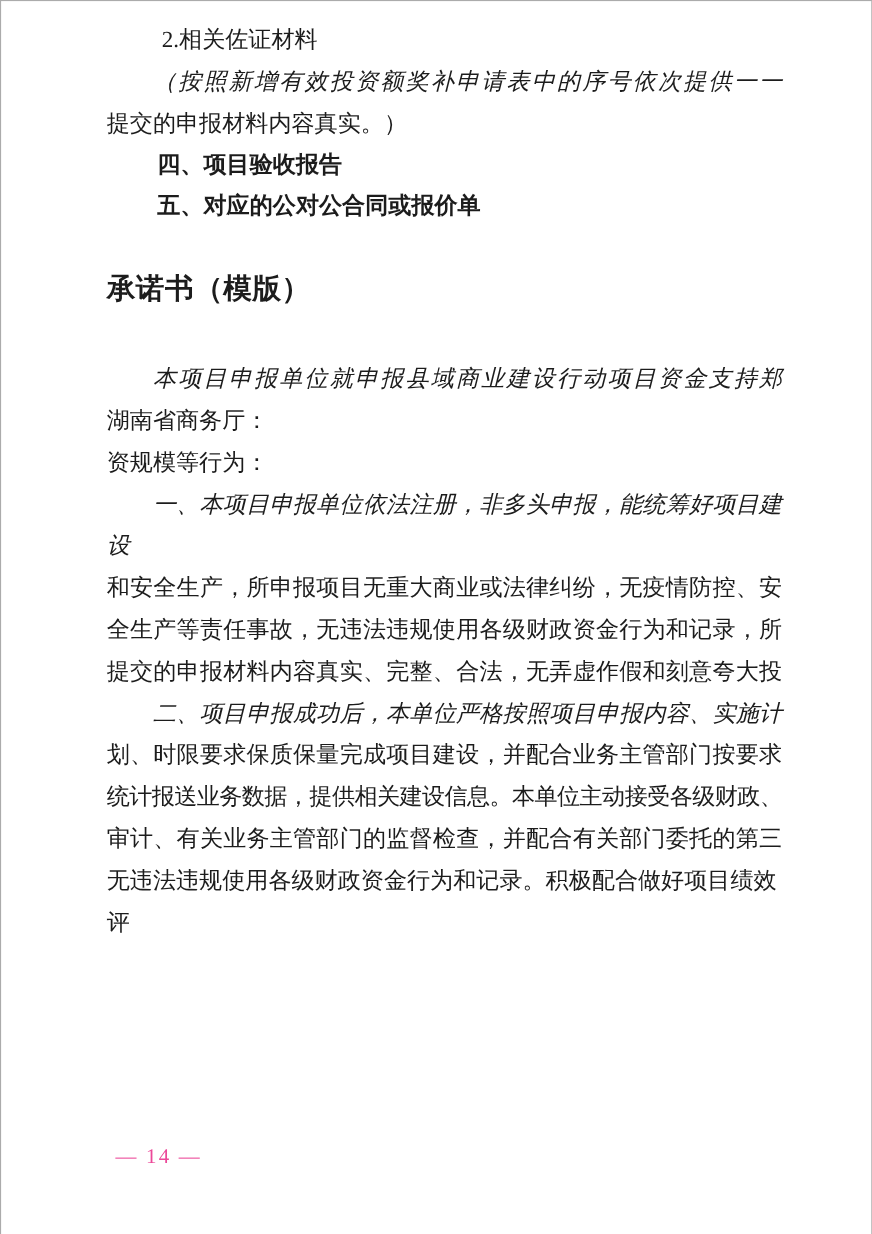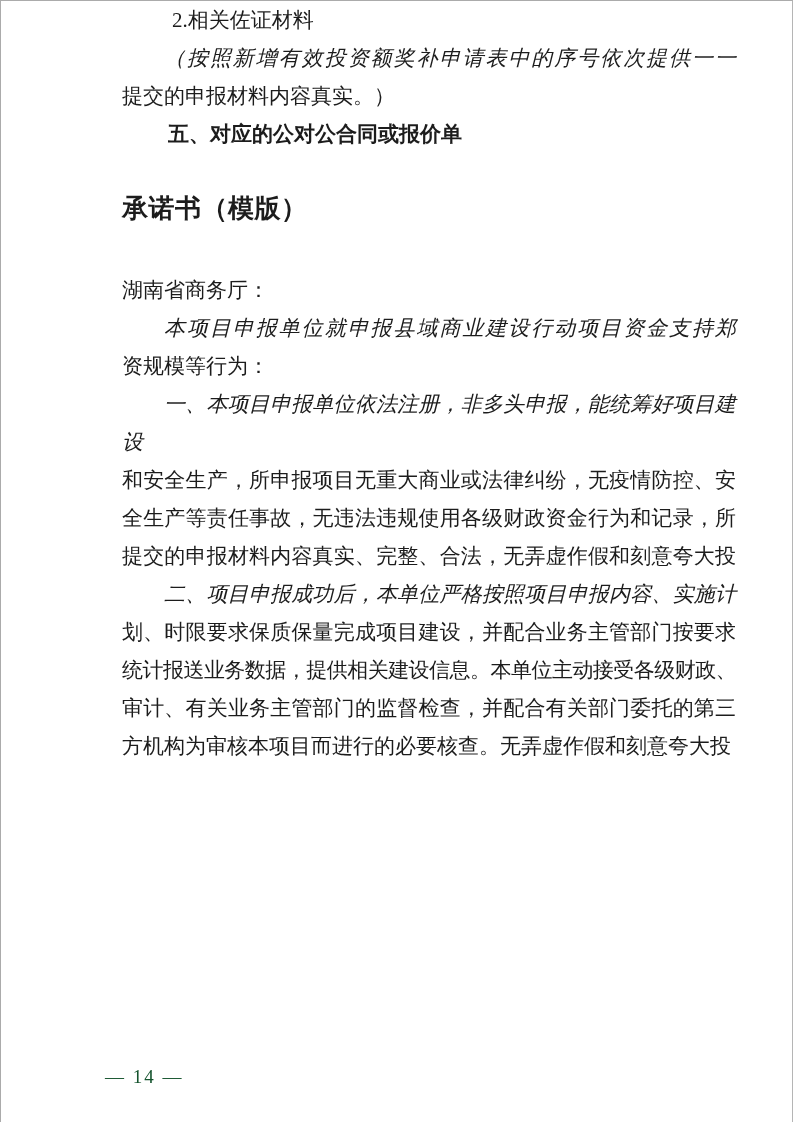--- a/index.html
+++ b/index.html
@@ -16,23 +16,22 @@
     border-top: 1px solid #ababab;
     border-left: 1px solid #ababab;
     border-right: 1px solid #b5b5b5;
     overflow: hidden;
     font-family: "Liberation Serif", "DejaVu Serif", serif;
     color: #1c1c1c;
   }
   .content {
     position: absolute;
     left: 96px;
-    top: 0;
+    top: 16px;
     width: 614px;
-    margin-left: 25px;
   }
   .line {
     margin: 0;
     font-size: 21px;
     line-height: 38px;
     text-align: justify;
     text-align-last: justify;
     white-space: normal;
   }
   .plain {
@@ -55,53 +54,53 @@
     text-align: left;
     letter-spacing: 0.5px;
     font-family: "Liberation Serif", "DejaVu Serif", serif;
   }
   .footer {
     position: absolute;
     left: 104px;
     top: 1040px;
     font-size: 19px;
     line-height: 22px;
-    color: #14532d;
+    color: #ec4899;
     font-family: "Liberation Serif", "DejaVu Serif", serif;
     letter-spacing: 2px;
-    margin-top: 25px;
   }
 </style>
 </head>
 <body>
 
 <div class="page">
   <div class="content">
 
     <p class="line plain indent-wide">2.相关佐证材料</p>
 
     <p class="line indent">（按照新增有效投资额奖补申请表中的序号依次提供一一</p>
     <p class="line plain">提交的申报材料内容真实。）</p>
 
+    <p class="line plain heading">四、项目验收报告</p>
     <p class="line plain heading">五、对应的公对公合同或报价单</p>
 
     <h1 class="title">承诺书（模版）</h1>
 
+    <p class="line indent">本项目申报单位就申报县域商业建设行动项目资金支持郑</p>
+
     <p class="line plain">湖南省商务厅：</p>
-
-    <p class="line indent">本项目申报单位就申报县域商业建设行动项目资金支持郑</p>
     <p class="line plain">资规模等行为：</p>
 
     <p class="line indent">一、本项目申报单位依法注册，非多头申报，能统筹好项目建设</p>
     <p class="line">和安全生产，所申报项目无重大商业或法律纠纷，无疫情防控、安</p>
     <p class="line">全生产等责任事故，无违法违规使用各级财政资金行为和记录，所</p>
     <p class="line">提交的申报材料内容真实、完整、合法，无弄虚作假和刻意夸大投</p>
 
     <p class="line indent">二、项目申报成功后，本单位严格按照项目申报内容、实施计</p>
     <p class="line">划、时限要求保质保量完成项目建设，并配合业务主管部门按要求</p>
     <p class="line tight">统计报送业务数据，提供相关建设信息。本单位主动接受各级财政、</p>
     <p class="line">审计、有关业务主管部门的监督检查，并配合有关部门委托的第三</p>
-    <p class="line plain">方机构为审核本项目而进行的必要核查。无弄虚作假和刻意夸大投</p>
+    <p class="line plain">无违法违规使用各级财政资金行为和记录。积极配合做好项目绩效评</p>
 
   </div>
 
   <div class="footer">— 14 —</div>
 </div>
 
 </body></html>

